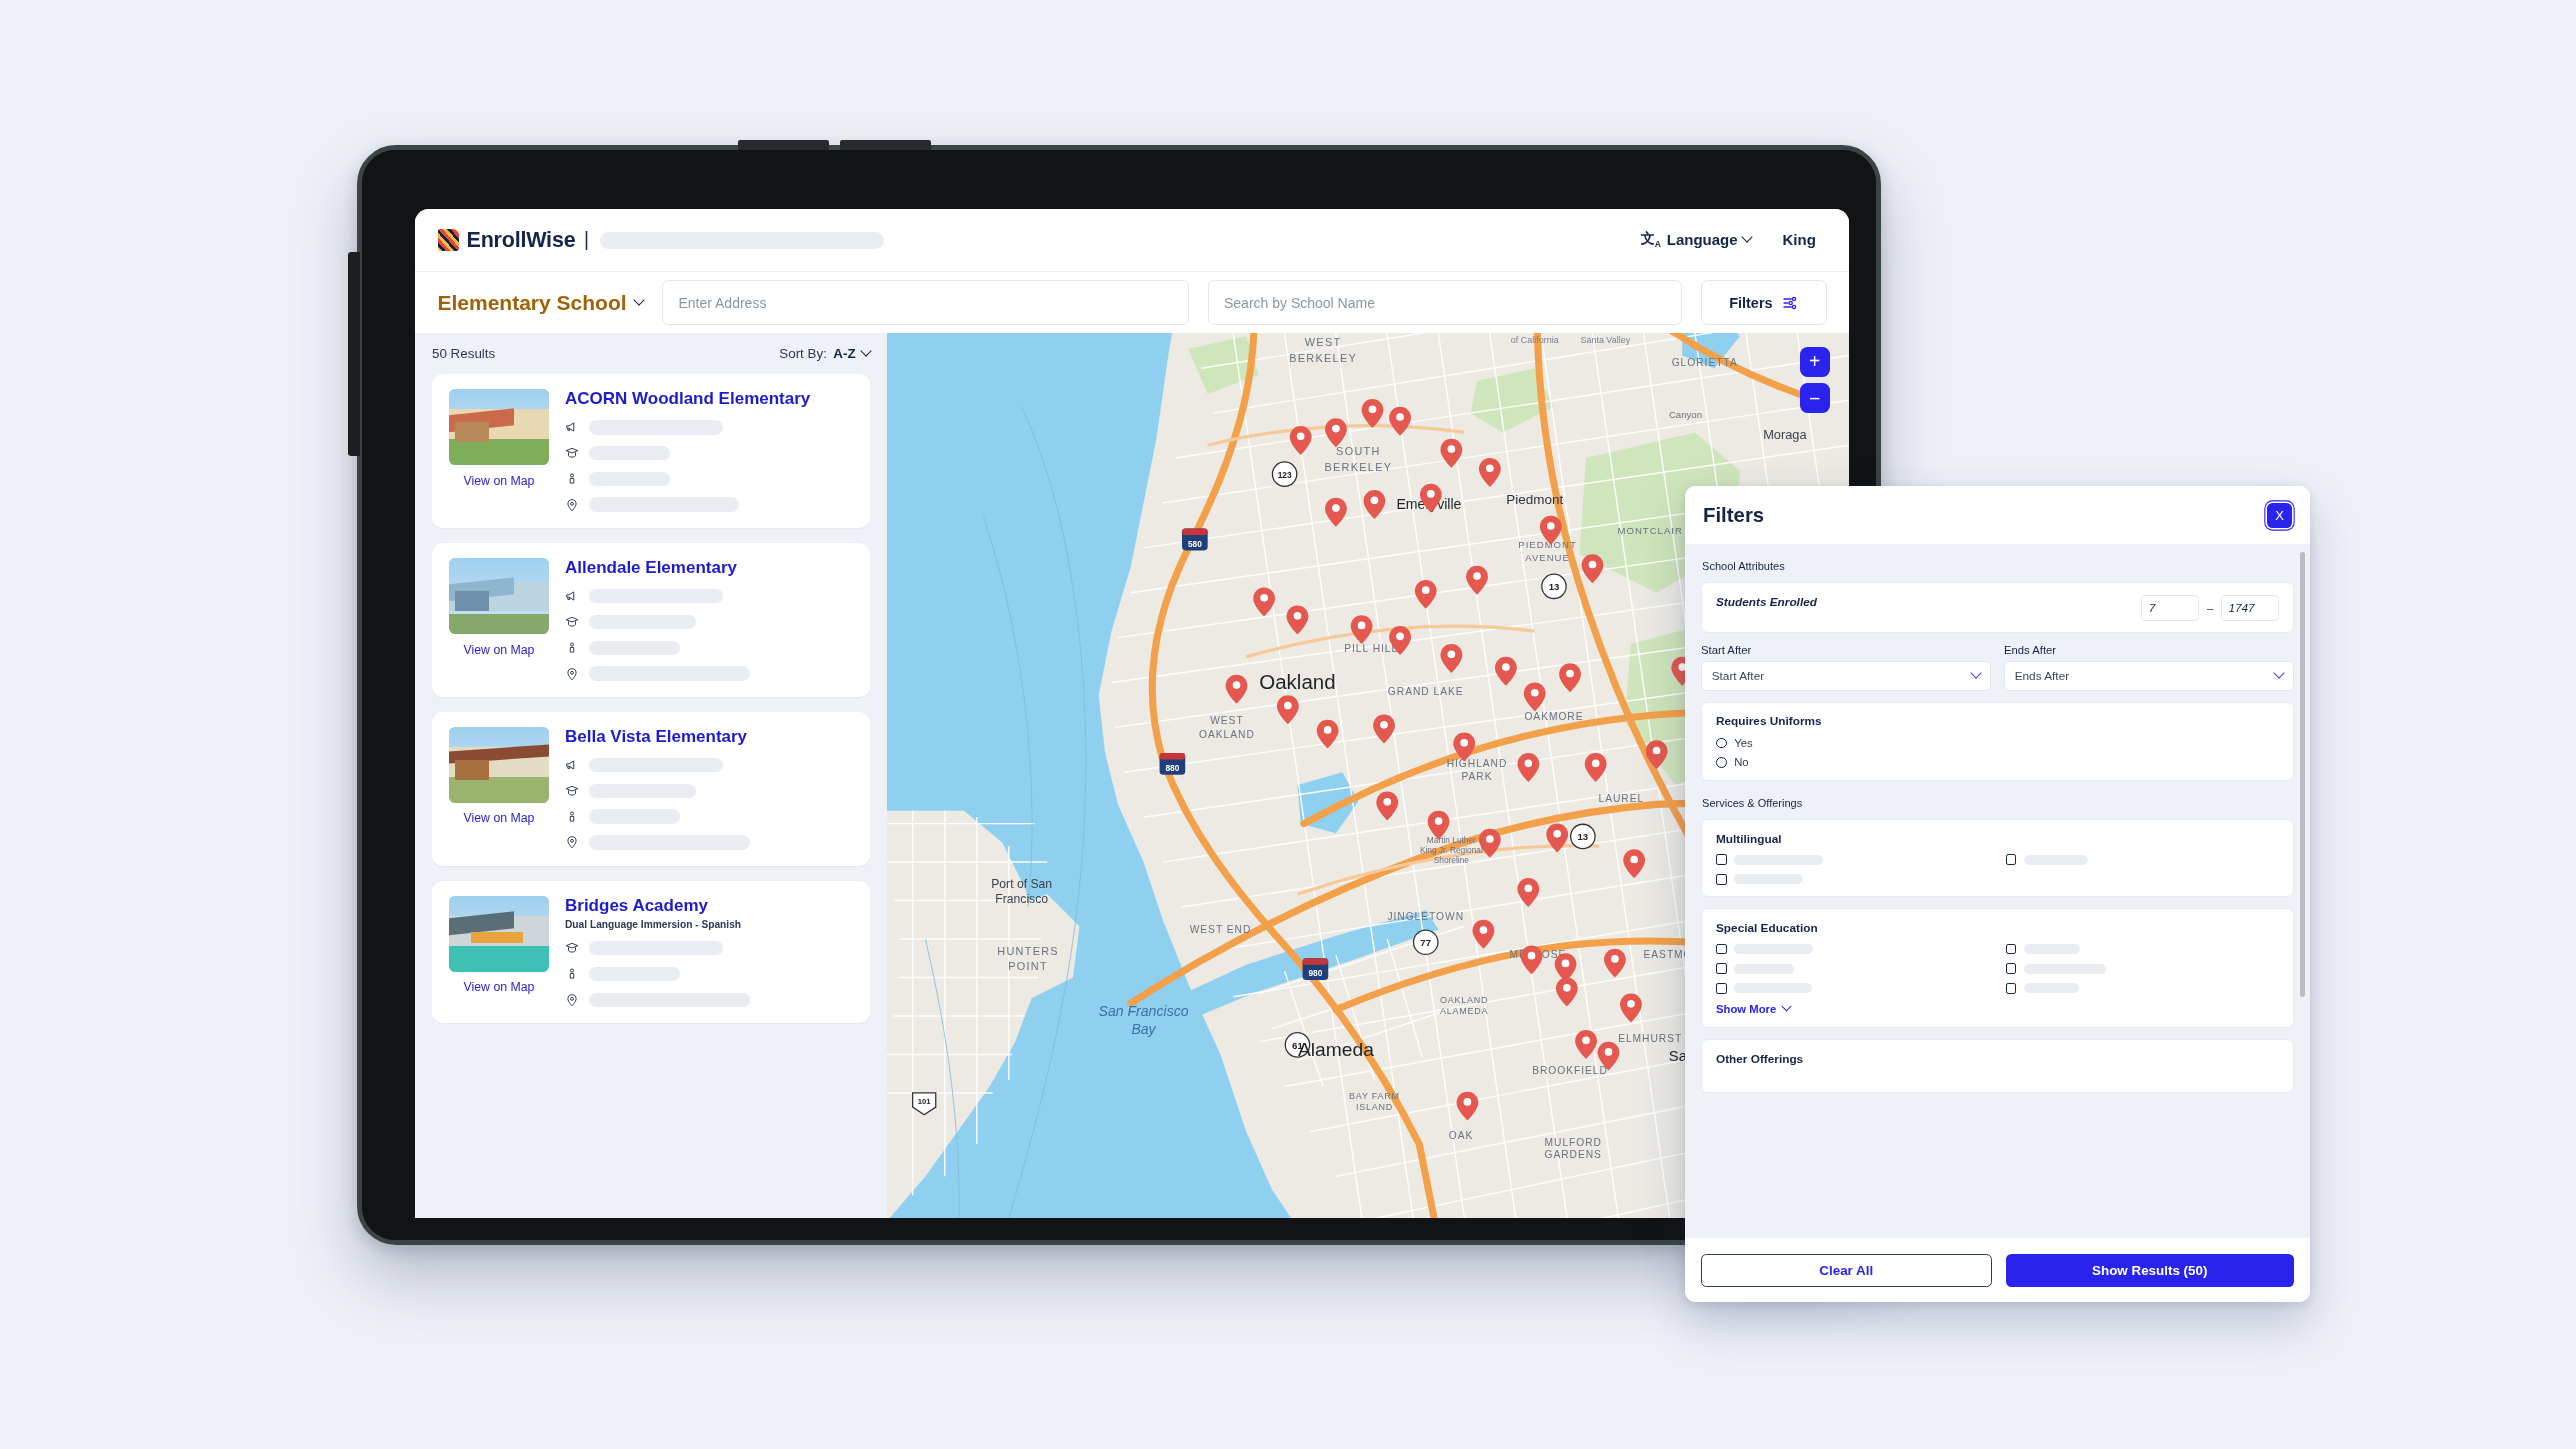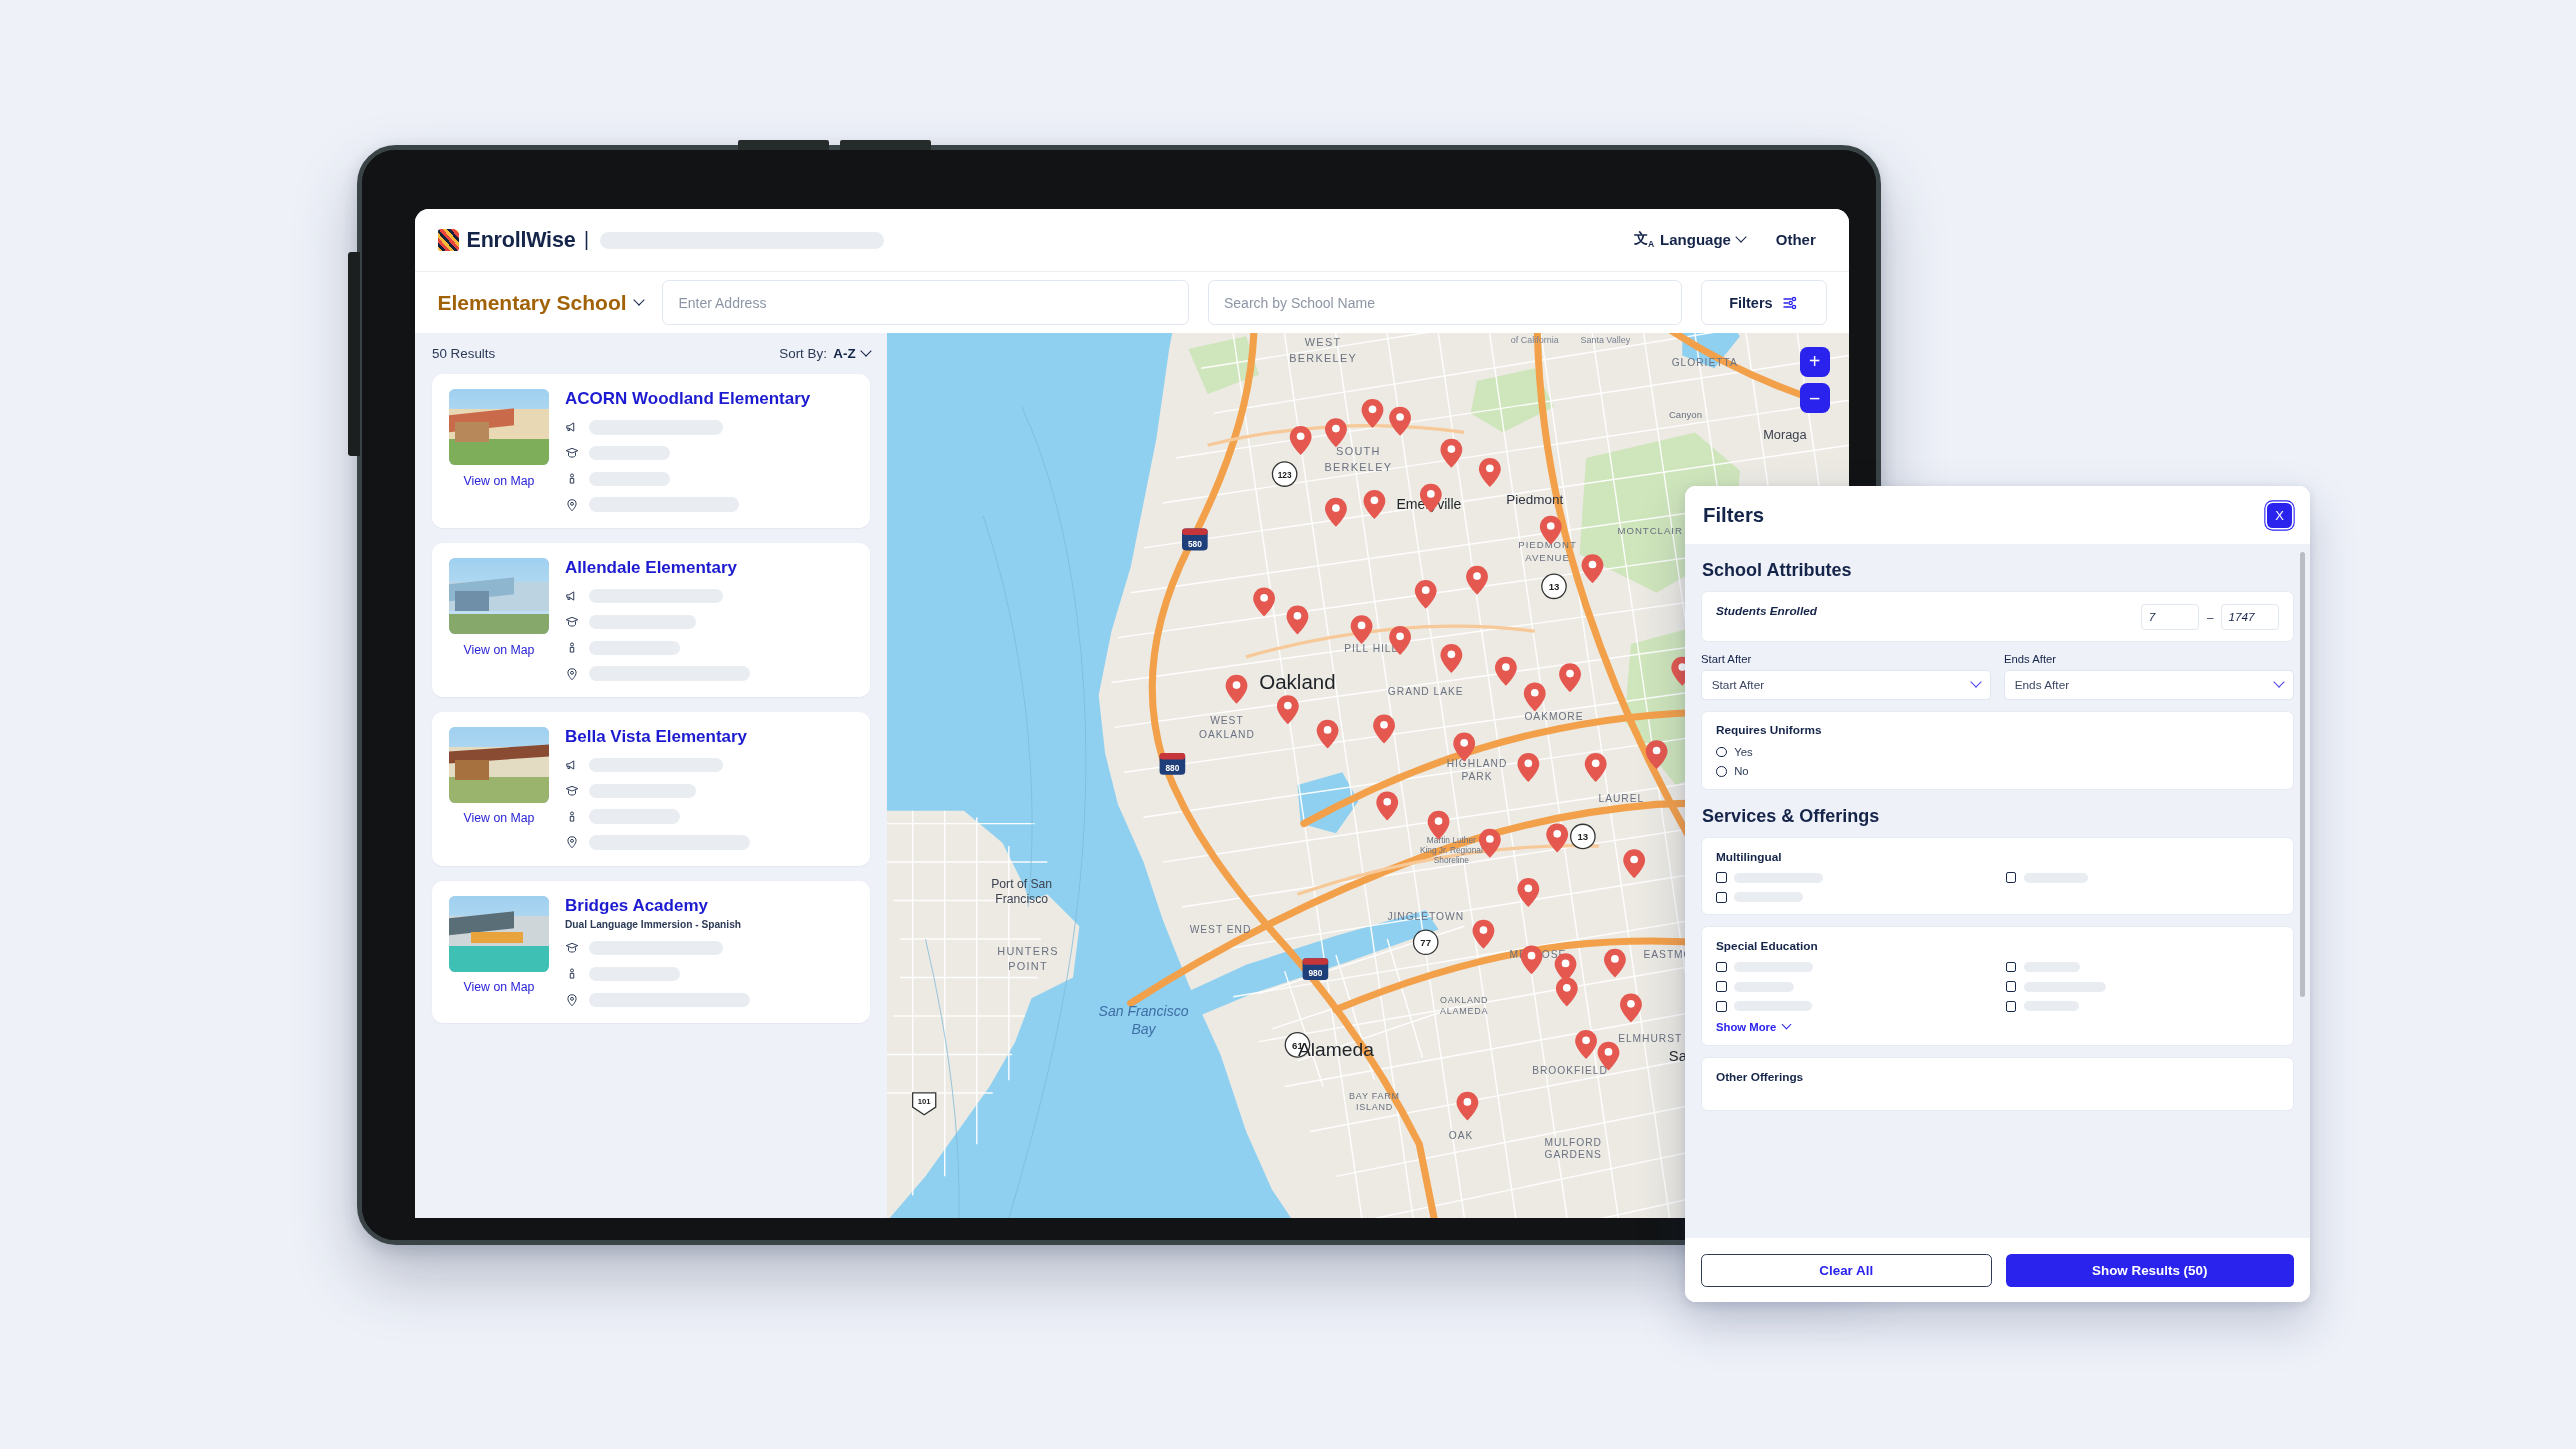--- a/index.html
+++ b/index.html
@@ -237,21 +237,21 @@
     background: #eef1f8;
     padding: 14px 16px 5.4px 16px;
     overflow: hidden;
     position: relative;
   }
   .fp-scrollbar {
     position: absolute; right: 4.8px; top: 7.5px;
     width: 5.4px; height: 445px;
     border-radius: 3.2px; background: #b9bcc0;
   }
-  .sec-title { font-size: 18px; font-weight: 700; color: #152449; margin: 2.1px 0 9.7px 1.1px; }
+  .sec-title { font-size: 11px; font-weight: 400; color: #152449; margin: 2.1px 0 9.7px 1.1px; }
   .sec-title.second { margin-top: 16px; }
   .panel-box {
     background: #fff;
     border: 1.1px solid #e6ebf1;
     border-radius: 6.4px;
     padding: 11.8px 14px;
     margin-bottom: 10.7px;
   }
   .row-enroll { display: flex; align-items: flex-start; font-style: italic; }
   .row-enroll-label { font-size: 11.8px; font-weight: 700; color: #152449; }
@@ -323,21 +323,21 @@
           <div class="brand-name">EnrollWise</div>
           <div class="brand-divider">|</div>
           <div class="brand-skeleton"></div>
         </div>
         <div class="topbar-right">
           <div class="lang-wrap">
             <span class="lang-icon">文<sub style="font-size:8.6px">A</sub></span>
             <span>Language</span>
             <span class="chev chev-sm"></span>
           </div>
-          <div class="login-link">Other</div>
+          <div class="login-link">King</div>
         </div>
       </div>
 
       <div id="searchrow">
         <div class="level-select">
           <span>Elementary School</span>
           <span class="chev chev-sm"></span>
         </div>
         <div class="field" id="addr-field">Enter Address</div>
         <div class="field" id="name-field">Search by School Name</div>

